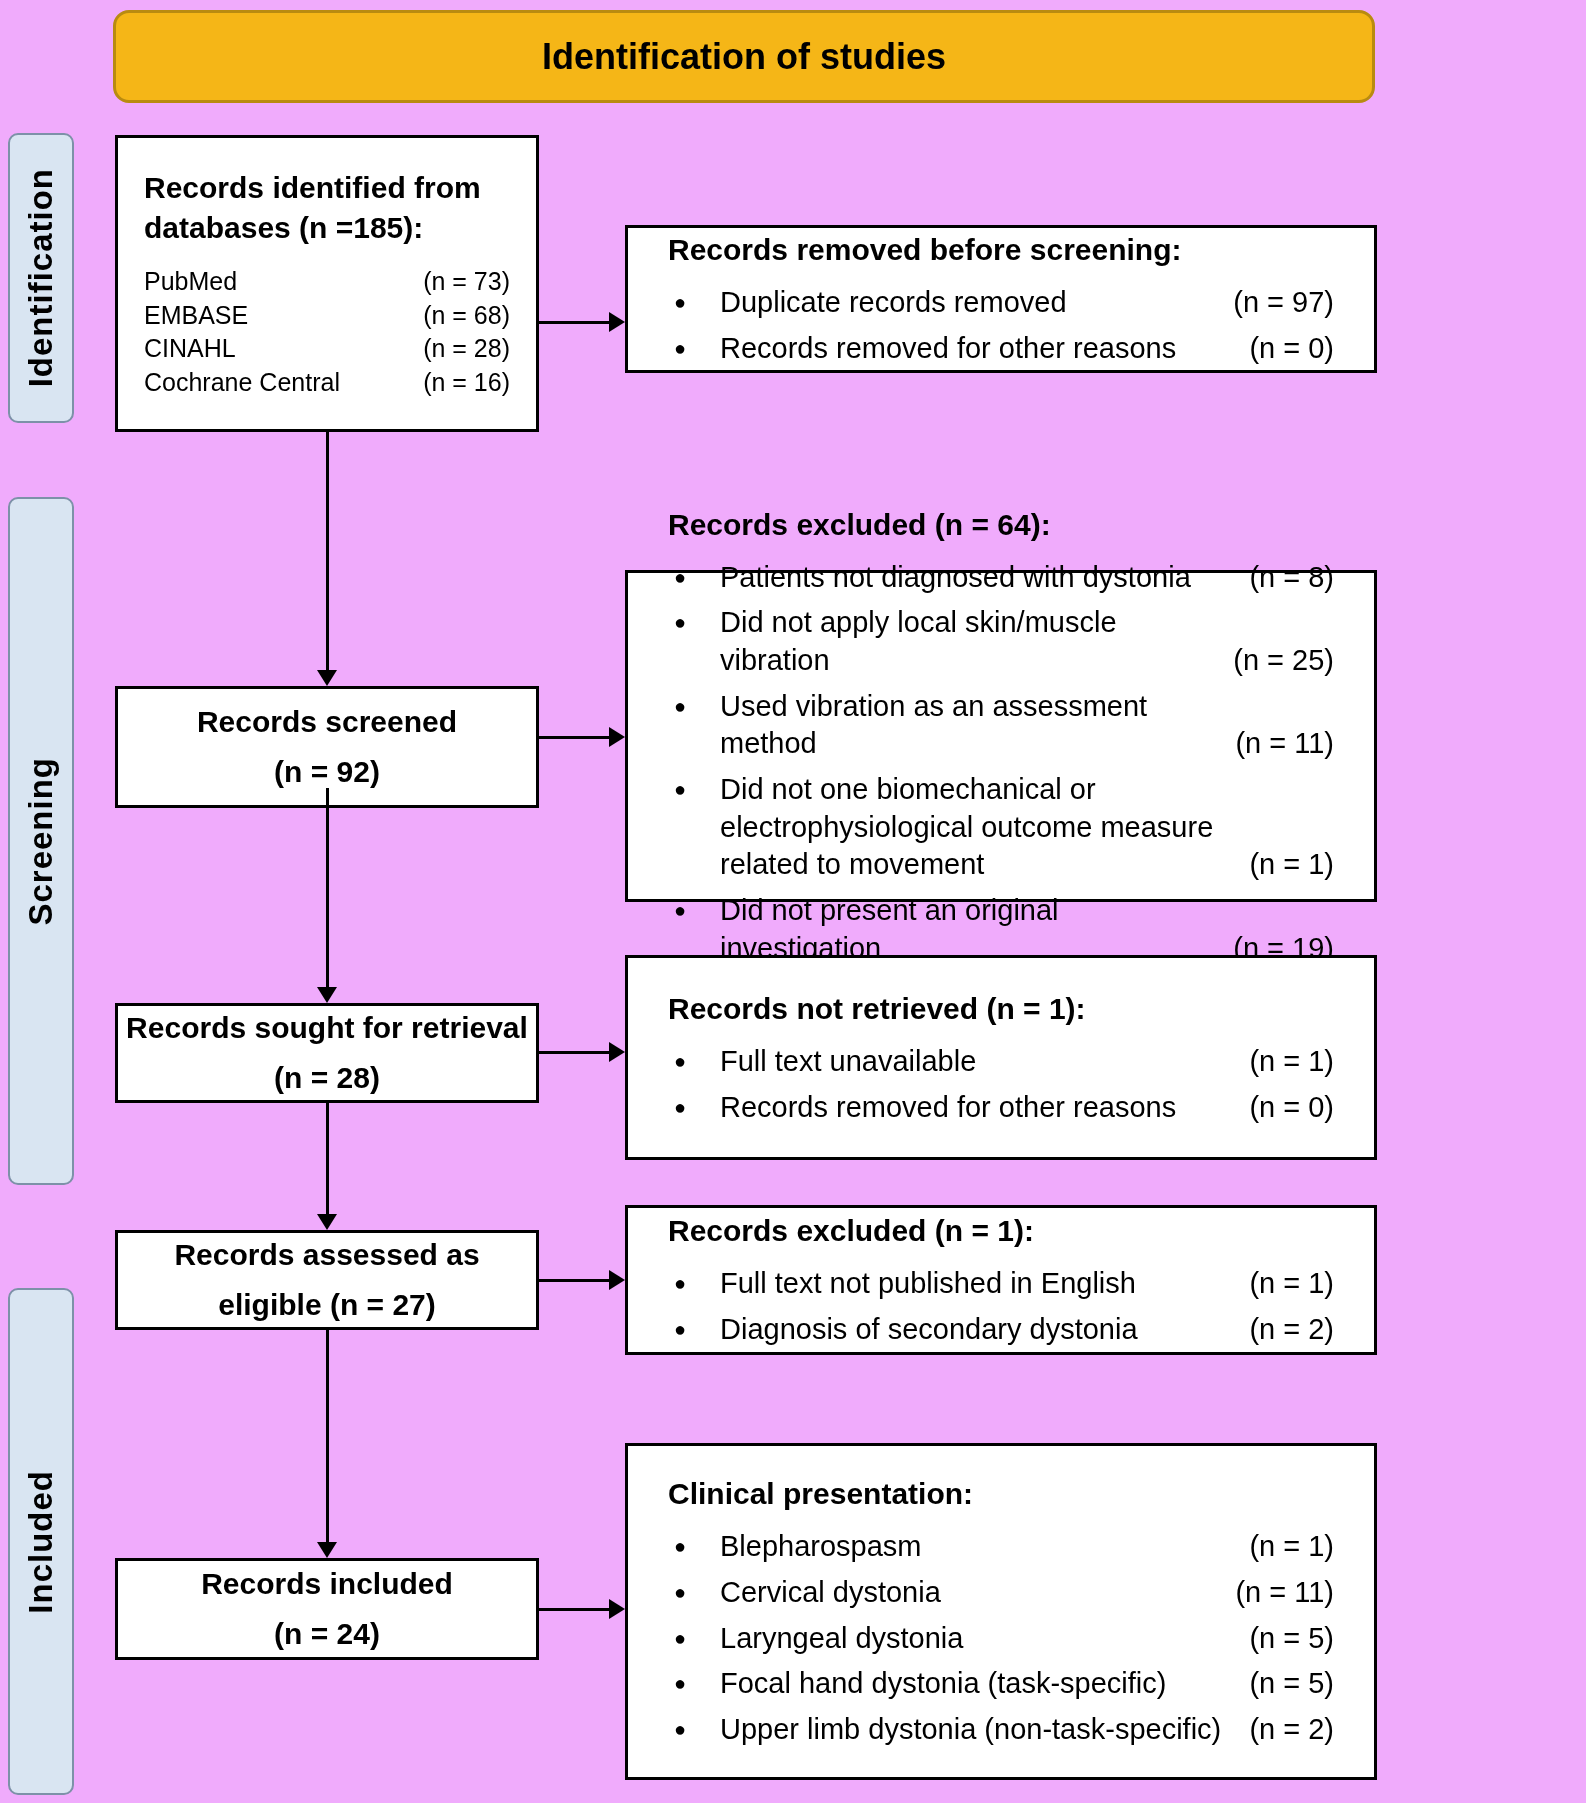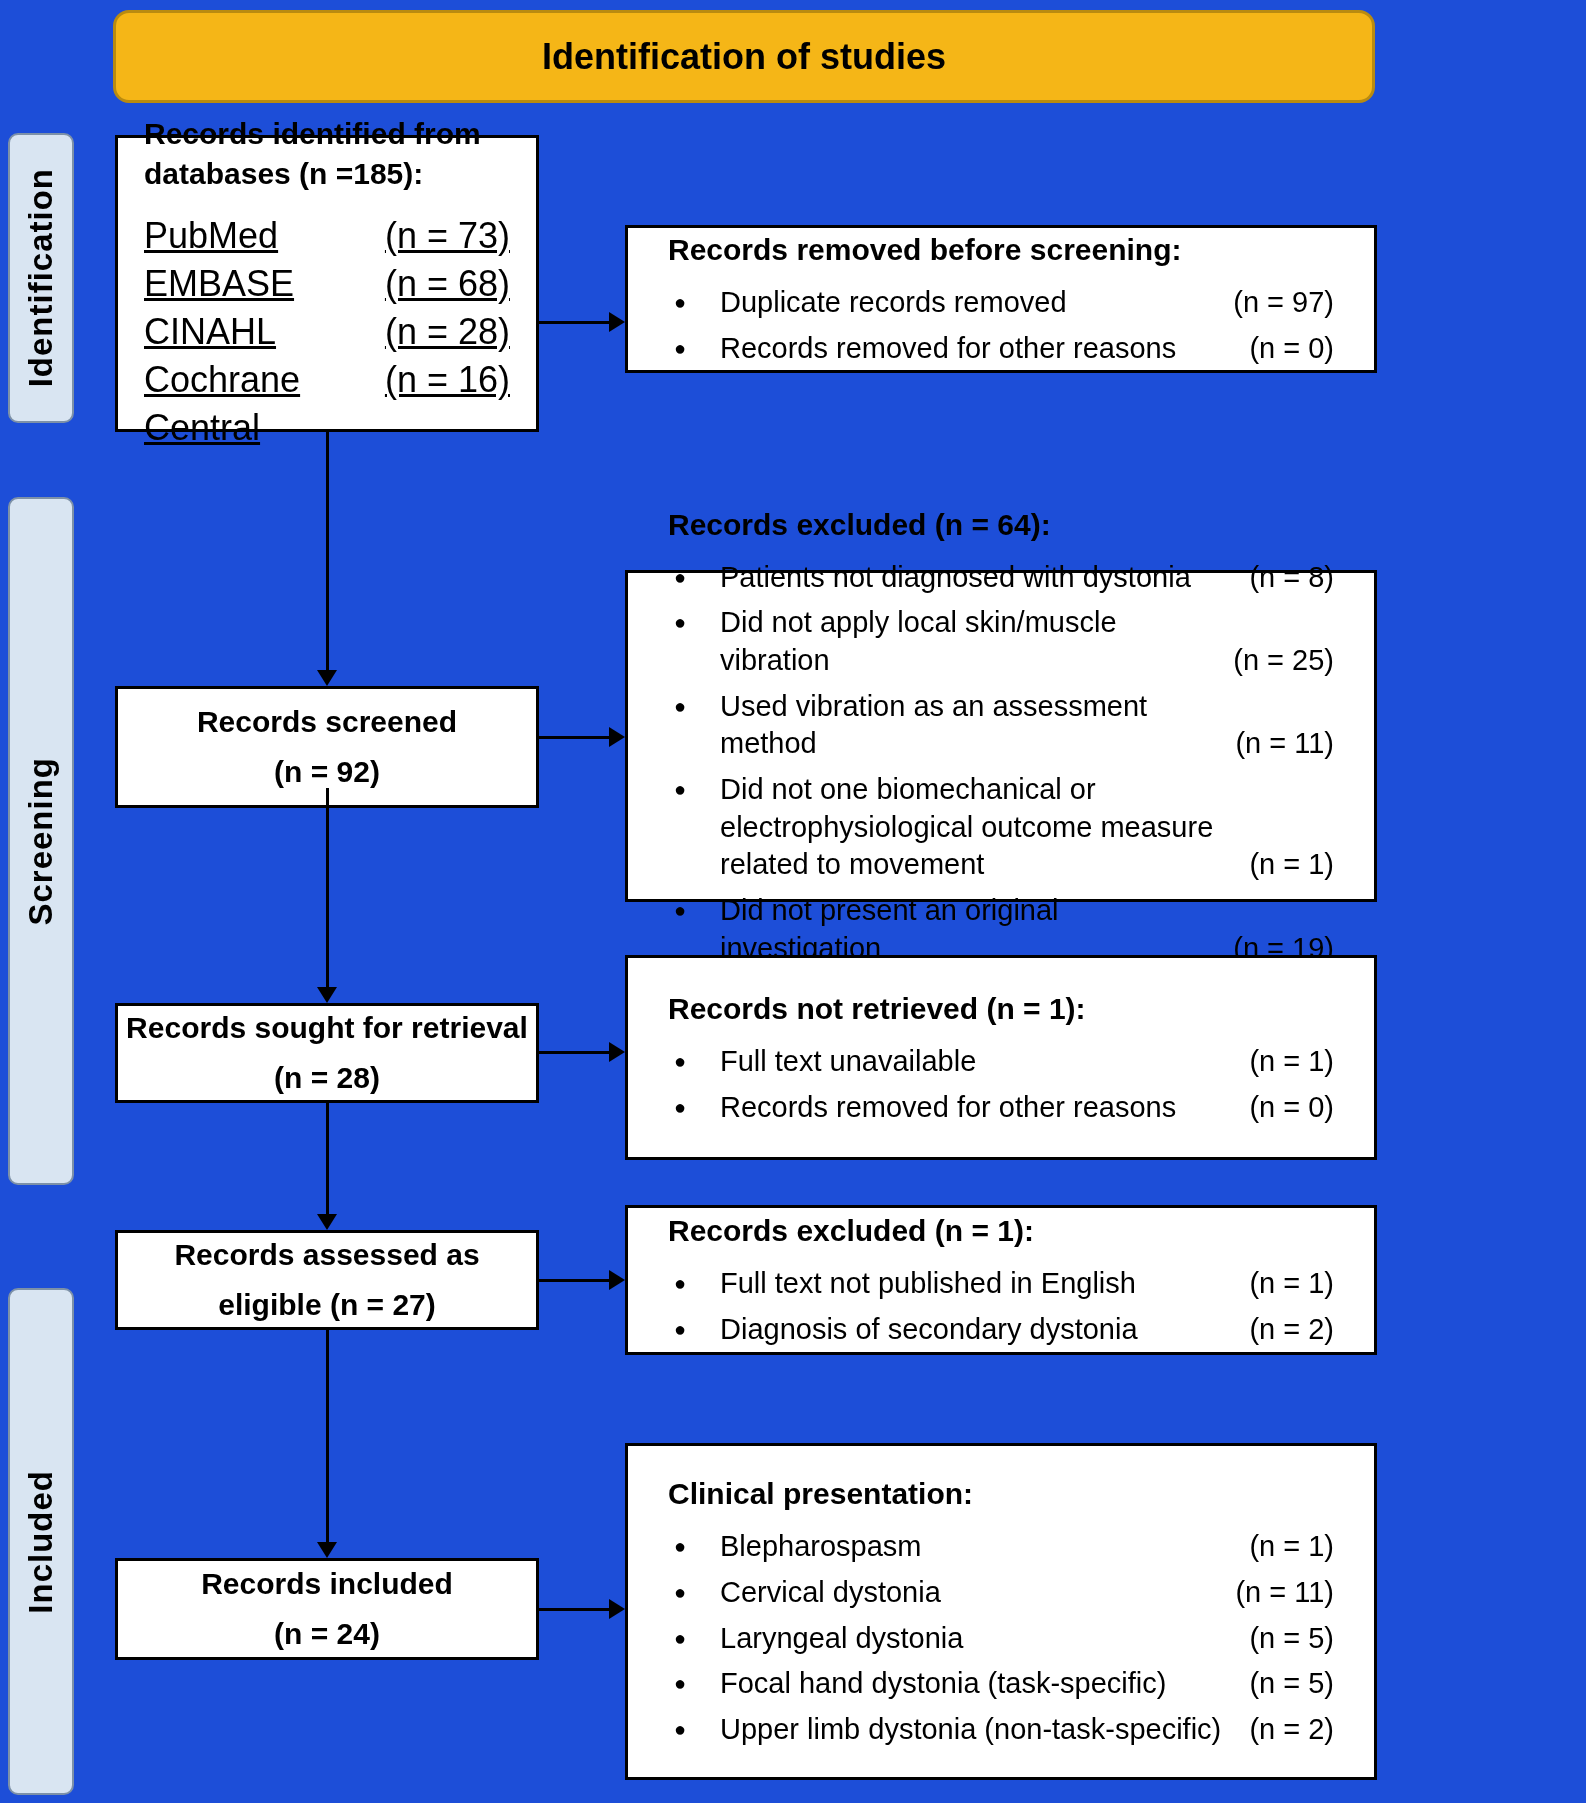--- a/index.html
+++ b/index.html
@@ -1,18 +1,18 @@
 <!DOCTYPE html>
 <html style="--banner-fill: #F5B617; --banner-border: #B98B10; --stage-fill: #D9E5F2; --stage-border: #7D91A8;"><head>
 <meta charset="utf-8">
 <style>
   html,body { margin:0; padding:0; background:#ffffff; }
   .diagram {
     position:relative; width:1586px; height:1803px;
-    background:#1d4ed8; color:#000;
+    background:#f0abfc; color:#000;
     font-family:"Liberation Sans", sans-serif;
   }
 
   
   .banner {
     position:absolute; left:113px; top:10px; width:1262px; height:93px;
     background:var(--banner-fill,#F5B617);
     border:3px solid var(--banner-border,#B98B10);
     border-radius:16px; box-sizing:border-box;
     display:flex; align-items:center; justify-content:center;
@@ -41,21 +41,21 @@
   }
 
   
   .lbox { left:115px; width:424px; }
   .box-identified {
     top:135px; height:297px; padding:10px 26px;
     display:flex; flex-direction:column; justify-content:center;
   }
   .id-title { font-weight:bold; font-size:30px; line-height:1.32; }
   .src-list { margin-top:10px; }
-  .src-row { display:flex; justify-content:space-between; font-size:36px; line-height:1.34;text-decoration:underline; }
+  .src-row { display:flex; justify-content:space-between; font-size:25px; line-height:1.34; }
   .src-count { white-space:nowrap; margin-left:10px; }
 
   .box-center {
     display:flex; flex-direction:column; align-items:center; justify-content:center;
     text-align:center; font-weight:bold; font-size:30px; line-height:1.4;
   }
   .box-screened { top:686px; height:122px; }
   .box-sought   { top:1003px; height:100px; }
   .box-assessed { top:1230px; height:100px; }
   .box-included { top:1558px; height:102px; }

